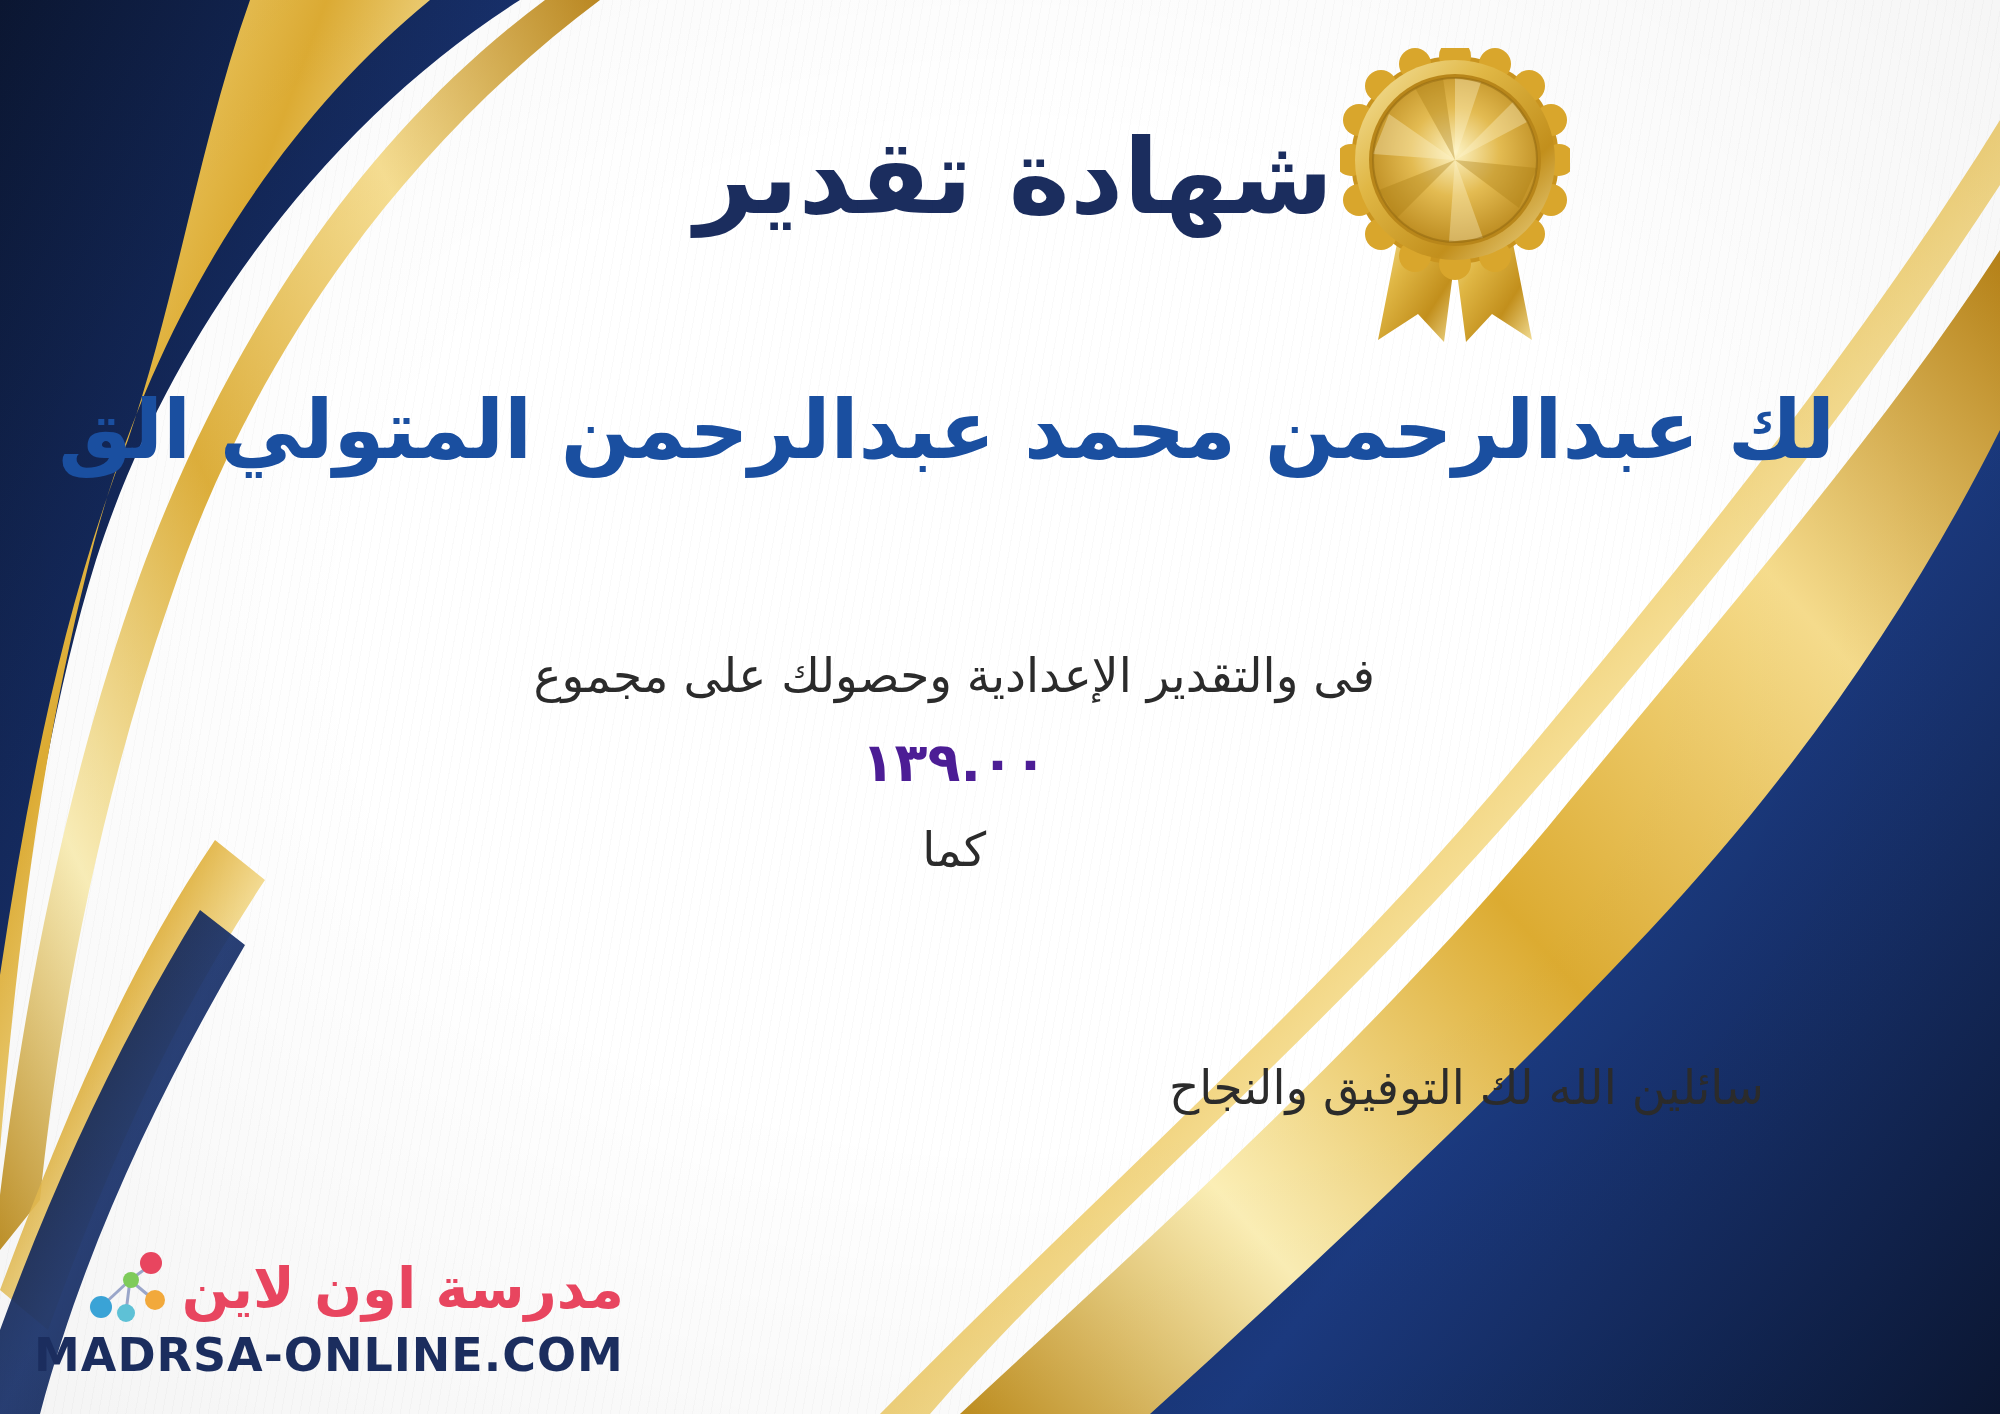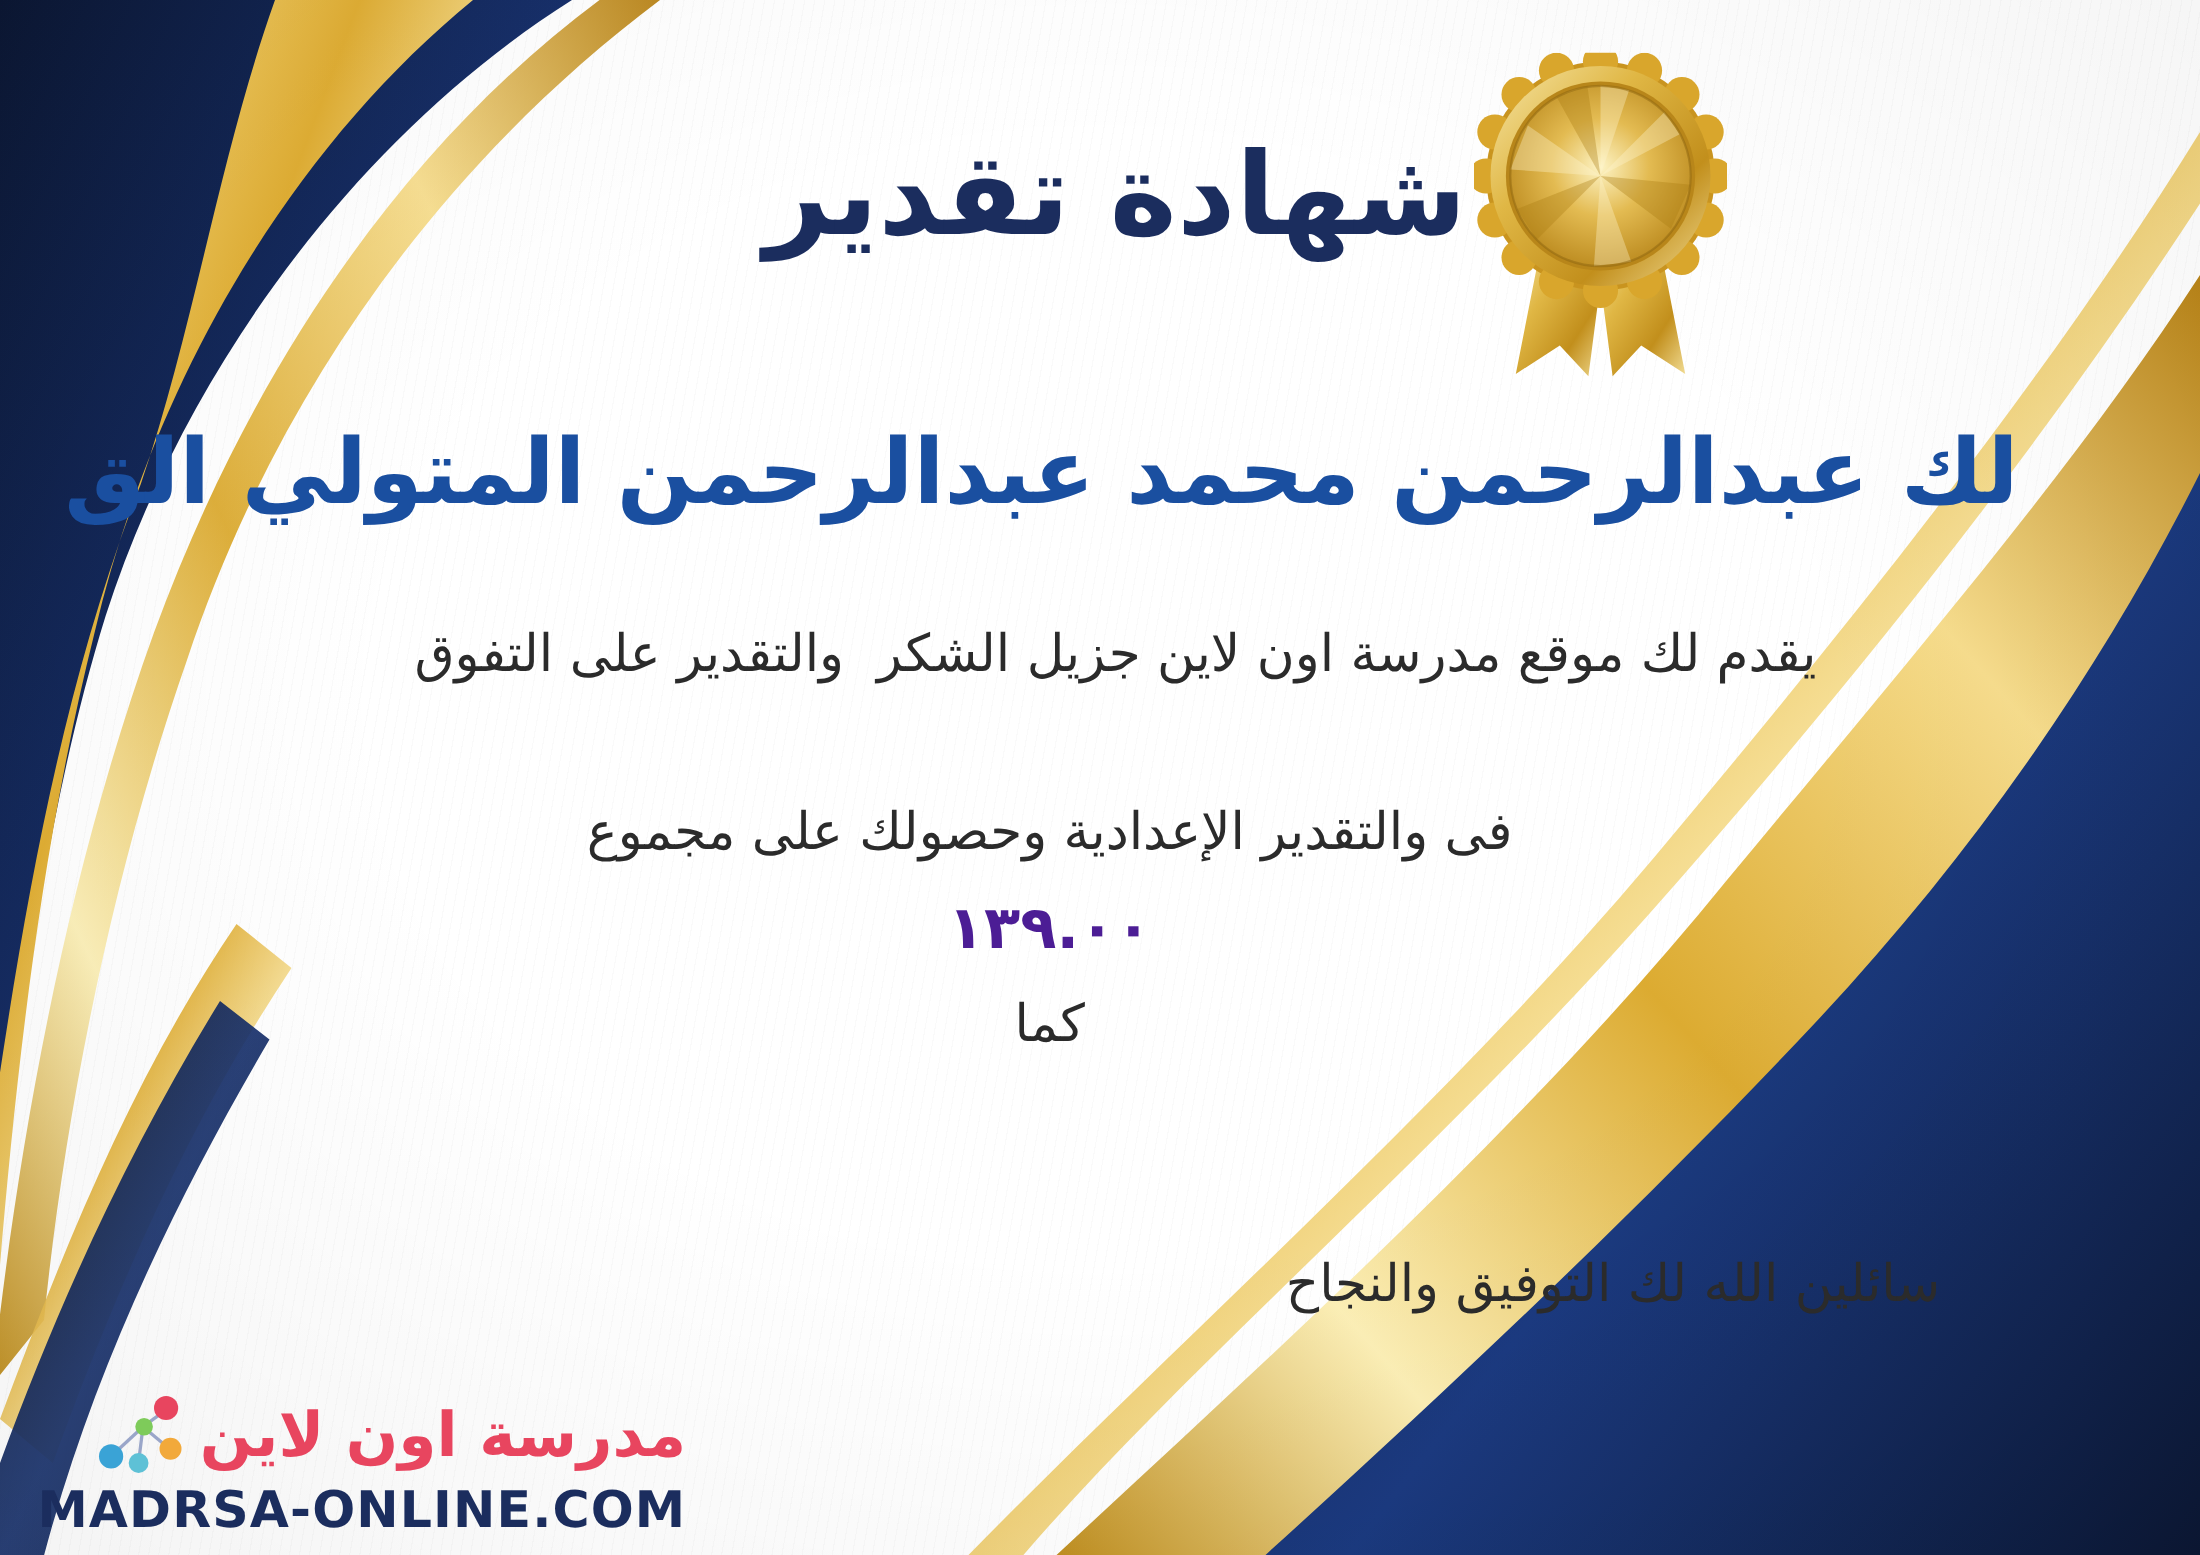--- a/index.html
+++ b/index.html
@@ -124,21 +124,21 @@
     top: 48px;
     right: 430px;
     width: 230px;
     height: 300px;
   }
 
   
   .brand {
     position: absolute;
     left: 34px;
-    bottom: 15px;
+    bottom: 32px;
     display: flex;
     flex-direction: column;
     align-items: flex-start;
     direction: rtl;
   }
   .brand-row {
     display: flex;
     align-items: center;
     gap: 14px;
   }
@@ -278,21 +278,20 @@
     </g>
   </svg>
 
   <div class="content">
 
     <div class="title">شهادة تقدير</div>
 
     <div class="recipient">لك عبدالرحمن محمد عبدالرحمن المتولي الق</div>
 
     <div class="body-block">
-      <span class="body-line">يقدم لك موقع مدرسة اون لاين جزيل الشكر  والتقدير على التفوق</span>
       <span class="body-line">
         <span>فى والتقدير الإعدادية وحصولك على مجموع</span>
         <span class="score">١٣٩.٠٠</span>
         <span>كما</span>
       </span>
     </div>
 
     <div class="closing">سائلين الله لك التوفيق  والنجاح</div>
   </div>
 

